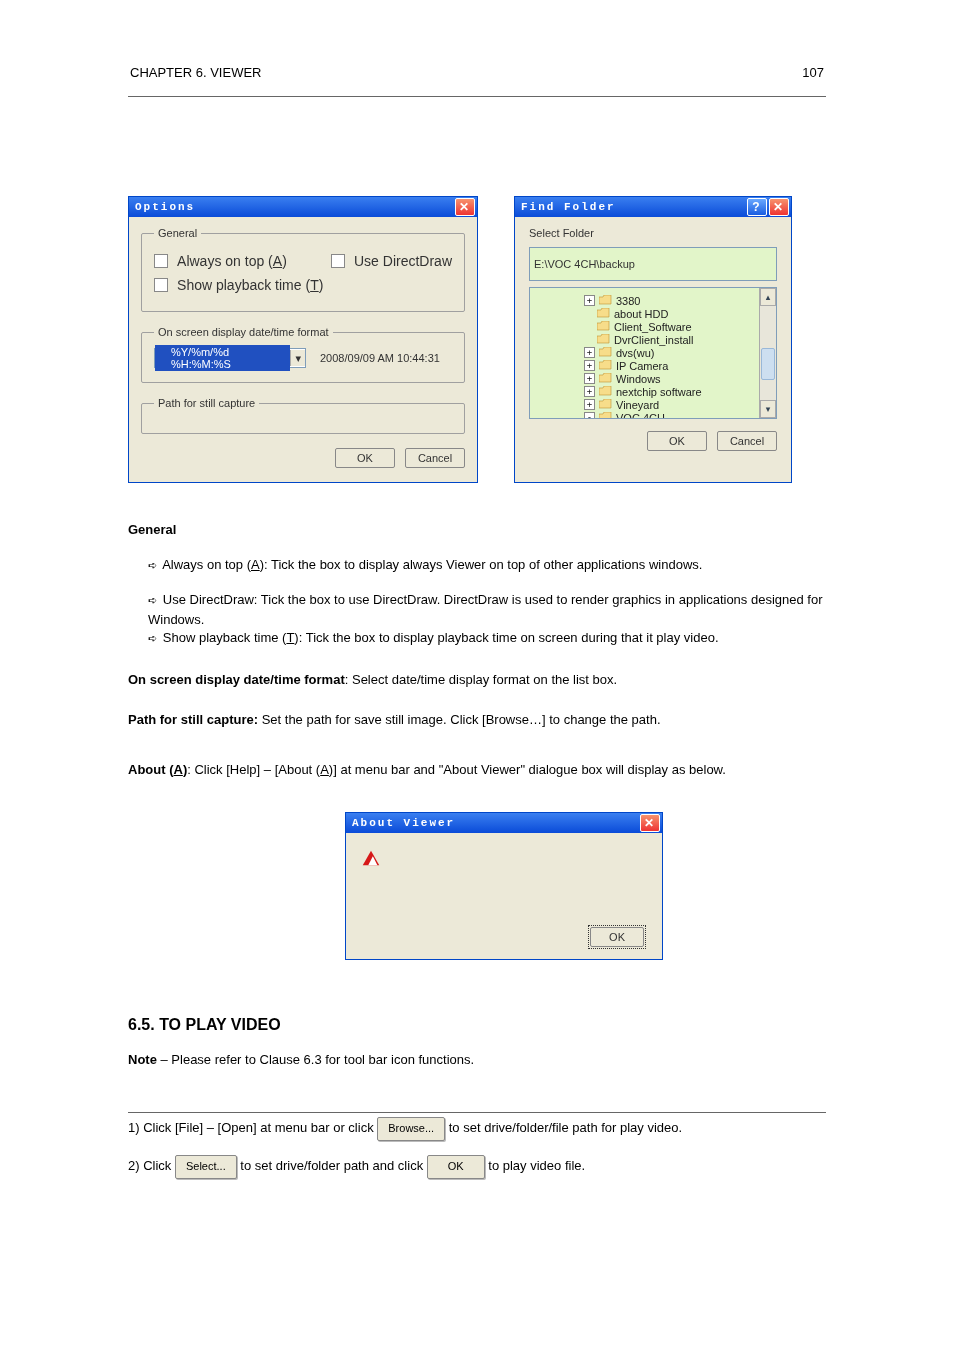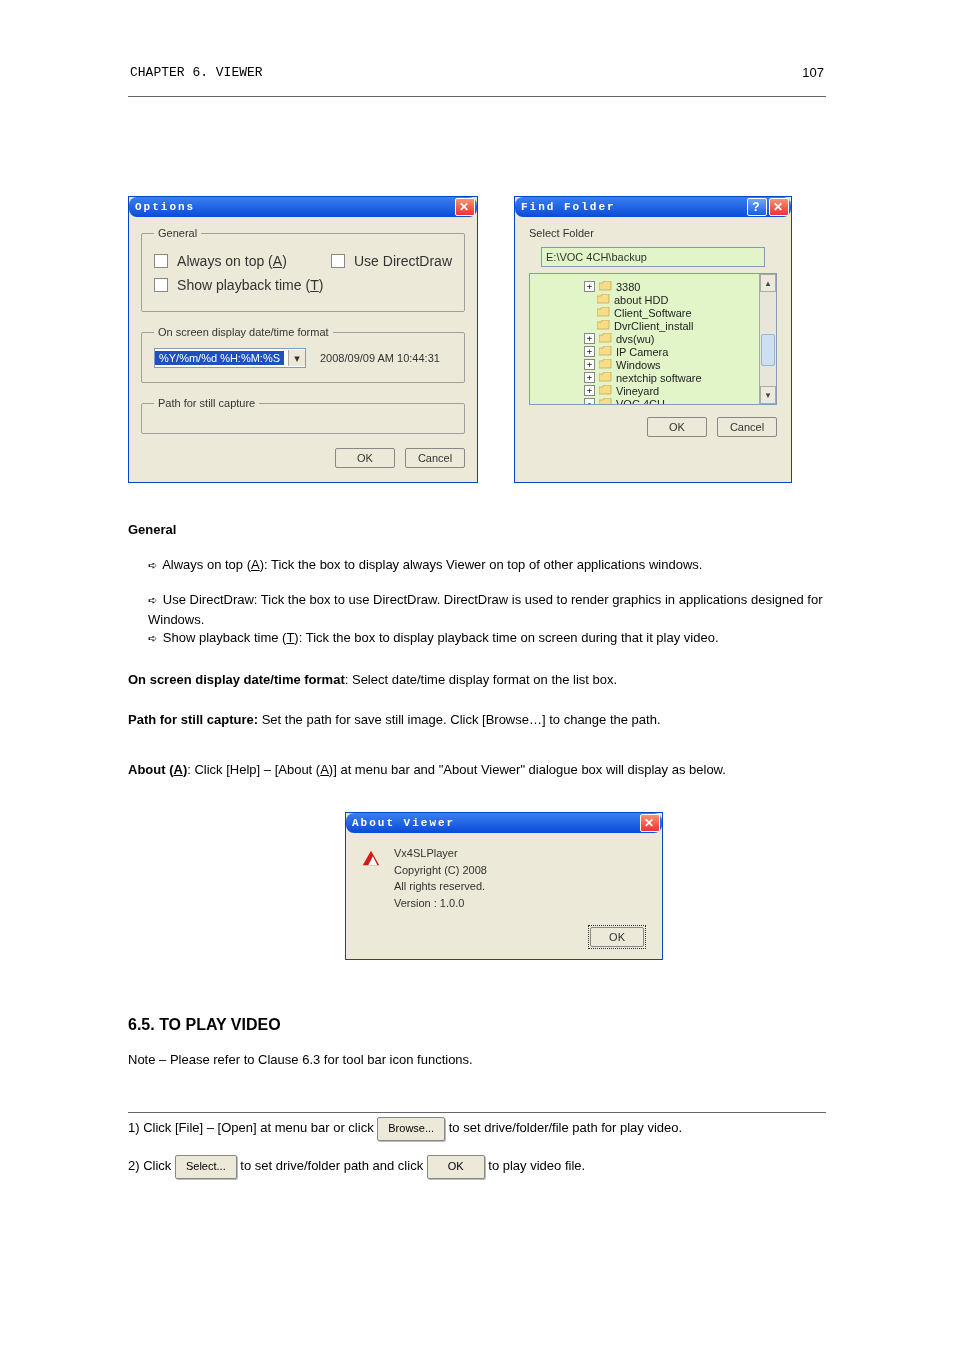--- a/index.html
+++ b/index.html
@@ -31,21 +31,20 @@
     position: absolute;
     top: 65px;
     right: 130px;
     font-size: 13px;
   }
   .header-title {
     position: absolute;
     top: 65px;
     left: 130px;
     font-size: 13px;
-    font-family: Liberation Mono, monospace;
   }
   .img-row {
     position: absolute;
     top: 196px;
     left: 128px;
     display: flex;
     gap: 36px;
   }
 
   
@@ -61,21 +60,20 @@
     height: 20px;
     background: linear-gradient(#3a7ff0, #0a4bd8);
     color: #fff;
     font-family: "Courier New", monospace;
     font-weight: bold;
     letter-spacing: 2px;
     display: flex;
     align-items: center;
     justify-content: space-between;
     padding: 0 2px 0 6px;
-    border-radius: 8px;
   }
   .titlebar .ctrls {
     display: flex;
     gap: 2px;
   }
   .winbtn {
     width: 18px;
     height: 16px;
     display: flex;
     align-items: center;
@@ -133,21 +131,21 @@
     background: #fff;
     border: 1px solid #7f9db9;
     height: 18px;
     display: inline-flex;
     align-items: center;
     font-size: 11px;
   }
   .combo .sel {
     background: #2050c0;
     color: #fff;
-    padding: 1px 4px;
+    padding: 1px 16px;
   }
   .combo .arrow {
     width: 16px;
     height: 16px;
     background: #ece9d8;
     border-left: 1px solid #aaa;
     display:flex;
     align-items:center;
     justify-content:center;
     margin-left:auto;
@@ -182,25 +180,25 @@
   }
 
   
   .ff-body {
     padding: 10px 14px 14px;
   }
   .ff-path {
     background: #e2f5c9;
     border: 1px solid #7f9db9;
     height: 18px;
-    padding: 0 4px;
+    padding: 7px 4px;
     font-size:11px;
     display:flex;
     align-items:center;
-    margin: 8px 12px 6px;
+    margin: 8px 0 6px;
   }
   .treebox {
     background: #e2f5c9;
     border: 1px solid #7f9db9;
     height: 130px;
     position:relative;
     overflow:hidden;
   }
   .tree {
     padding: 6px 4px 6px 54px;
@@ -301,21 +299,21 @@
     bottom:10px;
     border:1px dotted #333;
     padding:1px;
   }
   .about-ok .btn-win { padding:2px 18px; }
 
   
   .lower { position:absolute; left:128px; right:128px; font-size:13px; line-height:1.6; }
   .l1 { top:1012px; font-size:16px; font-weight:bold; }
   .l2 { top:1050px; }
-  .l2 .n { font-weight:normal; }
+  .l2 .n { font-weight:bold; }
   .l3 { top:1117px; }
   .l4 { top:1155px; }
   .hr-bot {
     border:none; border-top:1px solid #666;
     position:absolute; left:128px; right:128px; top:1105px;
   }
   .btn-inline {
     display:inline-block;
     background:#ece9d8;
     border:1px solid #888;
@@ -535,26 +533,20 @@
         <div class="winbtn close">✕</div>
       </div>
     </div>
     <div class="about-body">
       <div class="about-icon">
         <svg viewBox="0 0 24 24">
             <polygon points="3,20 12,4 21,20" fill="#d61818"></polygon>
             <polygon points="9,20 14,10 19,20" fill="#ffffff"></polygon>
           </svg>
       </div>
-      <div class="about-text">
-        <div>Vx4SLPlayer</div>
-        <div>Copyright (C) 2008</div>
-        <div>All rights reserved.</div>
-        <div>Version :  1.0.0</div>
-      </div>
       <div class="about-ok">
         <div class="btn-win">OK</div>
       </div>
     </div>
   </div>
 
   <div class="lower l1">6.5. TO PLAY VIDEO</div>
   <div class="lower l2">
     <span class="n">Note</span><span> – Please refer to Clause 6.3 for tool bar icon functions.</span>
     <br><br>

